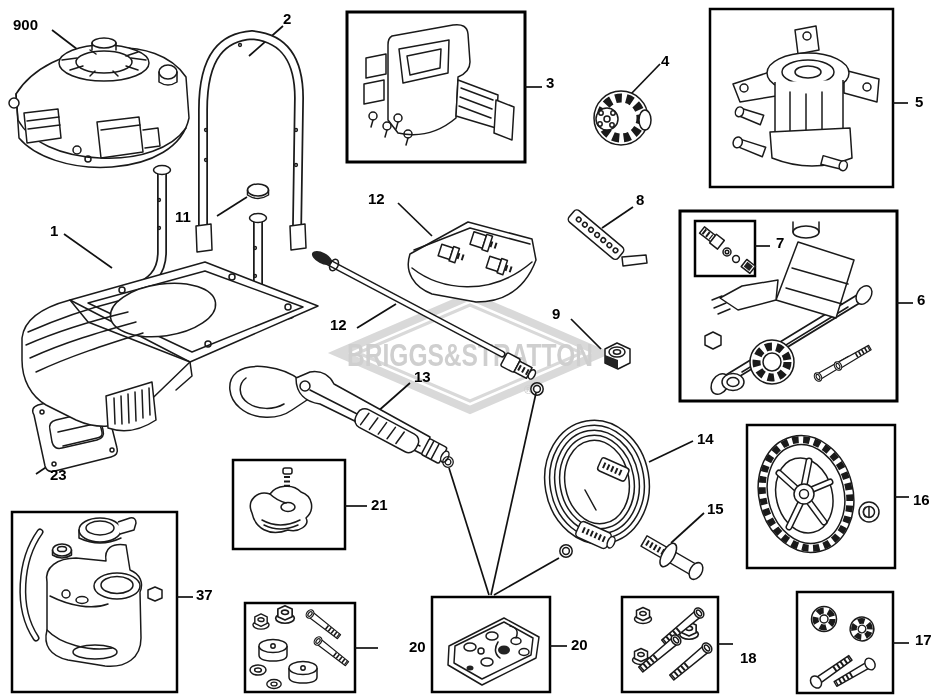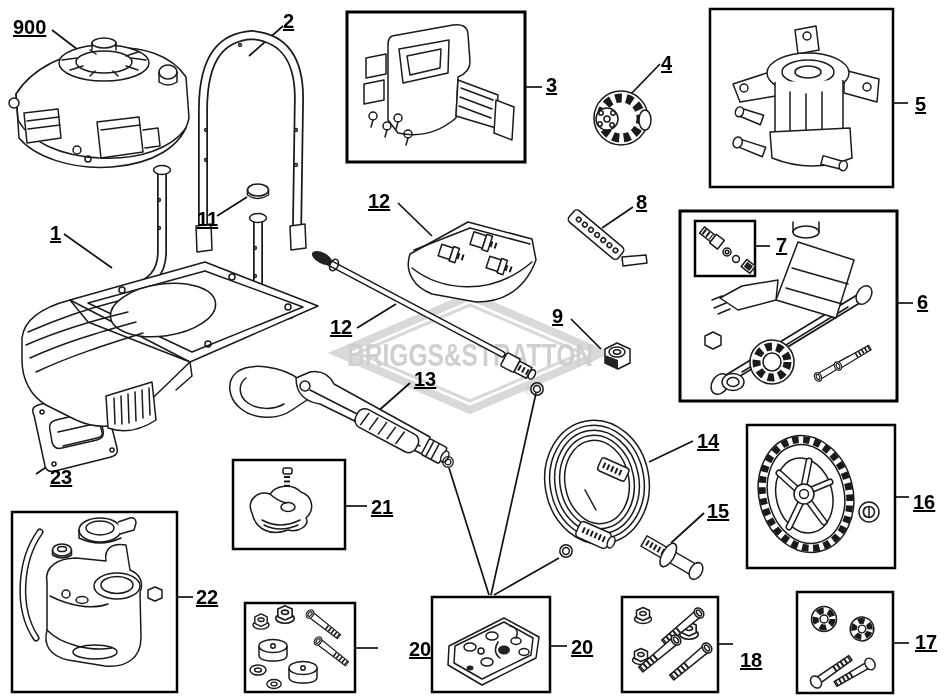--- a/index.html
+++ b/index.html
@@ -1,20 +1,20 @@
 <!DOCTYPE html>
 <html><head>
 <meta charset="utf-8">
 <style>
   html,body{margin:0;padding:0;background:#fff;}
   #stage{position:relative;width:944px;height:698px;background:#fff;overflow:hidden;
          font-family:"Liberation Sans","DejaVu Sans",sans-serif;}
   #art{position:absolute;left:0;top:0;}
-  .callout{position:absolute;font-weight:bold;font-size:20px;line-height:1;color:#000;
-           letter-spacing:0px;white-space:nowrap;text-decoration:underline;}
+  .callout{position:absolute;font-weight:bold;font-size:15px;line-height:1;color:#000;
+           letter-spacing:0px;white-space:nowrap;}
   
   .ln{fill:none;stroke:#1a1a1a;stroke-width:1.5;stroke-linecap:round;stroke-linejoin:round;}
   .fw{fill:#ffffff;stroke:#1a1a1a;stroke-width:1.5;stroke-linejoin:round;}
   .tb{fill:none;stroke:#1a1a1a;stroke-width:10;stroke-linecap:round;}
   .tw{fill:none;stroke:#ffffff;stroke-width:6.5;stroke-linecap:round;}
   .tb2{fill:none;stroke:#1a1a1a;stroke-width:7;stroke-linecap:round;}
   .tw2{fill:none;stroke:#ffffff;stroke-width:4;stroke-linecap:round;}
   .dark{fill:#222;stroke:none;}
   .th{fill:none;stroke:#1a1a1a;stroke-width:6;stroke-dasharray:2 2.4;}
   .ribs{fill:none;stroke:#1a1a1a;stroke-dasharray:6.5 4.5;}
@@ -518,32 +518,32 @@
   </g>
 
 </svg>
 
 <div class="callout" style="left:13px;top:17px;">900</div>
 <div class="callout" style="left:283px;top:11px;">2</div>
 <div class="callout" style="left:546px;top:75px;">3</div>
 <div class="callout" style="left:661px;top:53px;">4</div>
 <div class="callout" style="left:915px;top:94px;">5</div>
 <div class="callout" style="left:50px;top:223px;">1</div>
-<div class="callout" style="left:197px;top:209px;">11</div>
+<div class="callout" style="left:175px;top:209px;">11</div>
 <div class="callout" style="left:368px;top:191px;">12</div>
 <div class="callout" style="left:636px;top:192px;">8</div>
 <div class="callout" style="left:776px;top:235px;">7</div>
 <div class="callout" style="left:917px;top:292px;">6</div>
 <div class="callout" style="left:330px;top:317px;">12</div>
 <div class="callout" style="left:552px;top:306px;">9</div>
 <div class="callout" style="left:414px;top:369px;">13</div>
 <div class="callout" style="left:697px;top:431px;">14</div>
 <div class="callout" style="left:707px;top:501px;">15</div>
 <div class="callout" style="left:913px;top:486px;margin-top:6px;">16</div>
 <div class="callout" style="left:22px;top:467px;margin-left:28px;">23</div>
 <div class="callout" style="left:371px;top:497px;">21</div>
-<div class="callout" style="left:196px;top:587px;">22</div>
+<div class="callout" style="left:196px;top:587px;">37</div>
 <div class="callout" style="left:372px;top:639px;margin-left:37px;">20</div>
 <div class="callout" style="left:571px;top:637px;">20</div>
 <div class="callout" style="left:740px;top:634px;margin-top:16px;">18</div>
 <div class="callout" style="left:915px;top:632px;">17</div>
 
 </div>
 
 </body></html>

